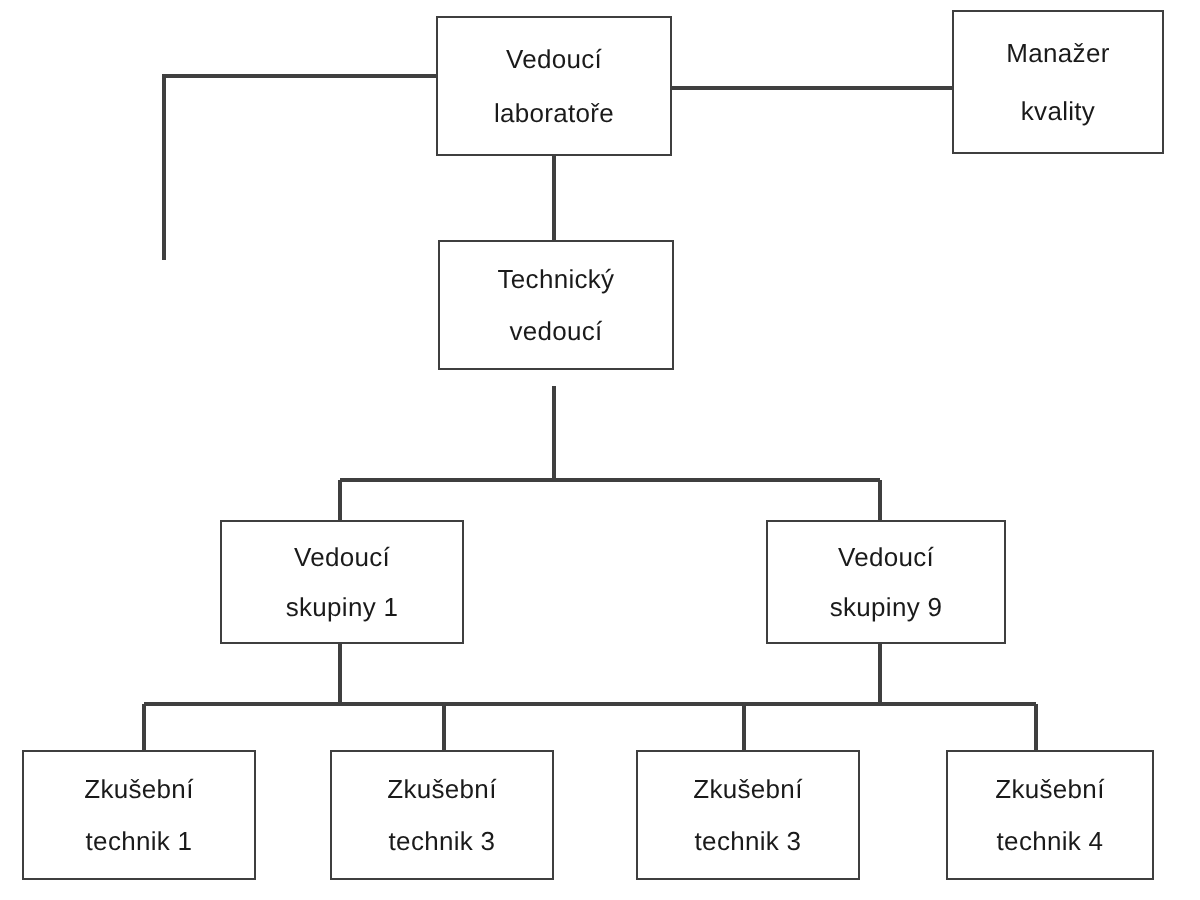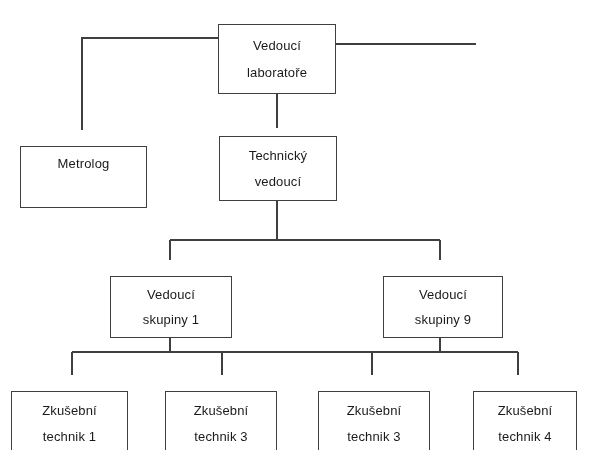--- a/index.html
+++ b/index.html
@@ -30,21 +30,20 @@
     position: absolute;
     box-sizing: border-box;
     background: #ffffff;
     border: 1.6px solid #3f3f3f;
     display: flex;
     flex-direction: column;
     align-items: center;
     justify-content: flex-start;
     padding-top: 9px;
     z-index: 2;
-    margin-top: 16px;
   }
   .node-box.two-line {
     justify-content: space-evenly;
     padding-top: 0;
   }
   .node-line {
     font-size: 13px;
     line-height: 15px;
     color: #1a1a1a;
     letter-spacing: 0.15px;
@@ -79,24 +78,25 @@
       <path d="M 372 352 L 372 375"></path>
       <path d="M 518 352 L 518 375"></path>
     </g>
   </svg>
 
   <div class="node-box two-line" style="left:218px; top:8px; width:118px; height:70px;">
     <div class="node-line">Vedoucí</div>
     <div class="node-line">laboratoře</div>
   </div>
 
+  <div class="node-box two-line" style="left:476px; top:5px; width:106px; height:72px;">
+    <div class="node-line">Manažer</div>
+    <div class="node-line">kvality</div>
+  </div>
 
-  <div class="node-box" style="left:20px; top:130px; width:127px; height:62px;">
-    <div class="node-line">Metrolog</div>
-  </div>
 
   <div class="node-box two-line" style="left:219px; top:120px; width:118px; height:65px;">
     <div class="node-line">Technický</div>
     <div class="node-line">vedoucí</div>
   </div>
 
   <div class="node-box two-line" style="left:110px; top:260px; width:122px; height:62px;">
     <div class="node-line">Vedoucí</div>
     <div class="node-line">skupiny 1</div>
   </div>

